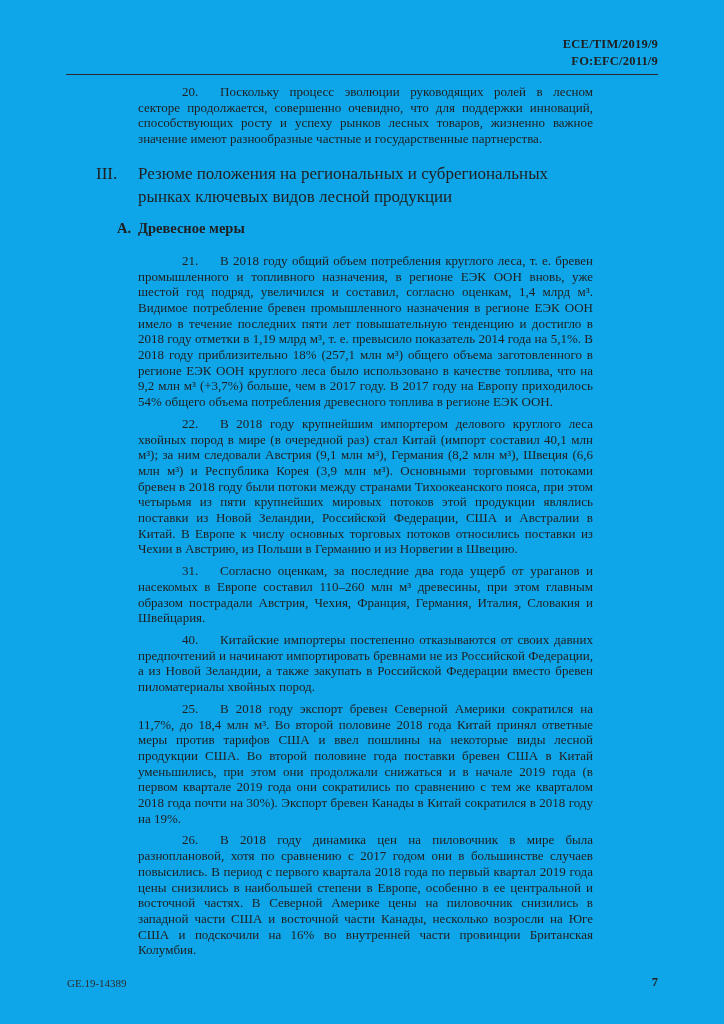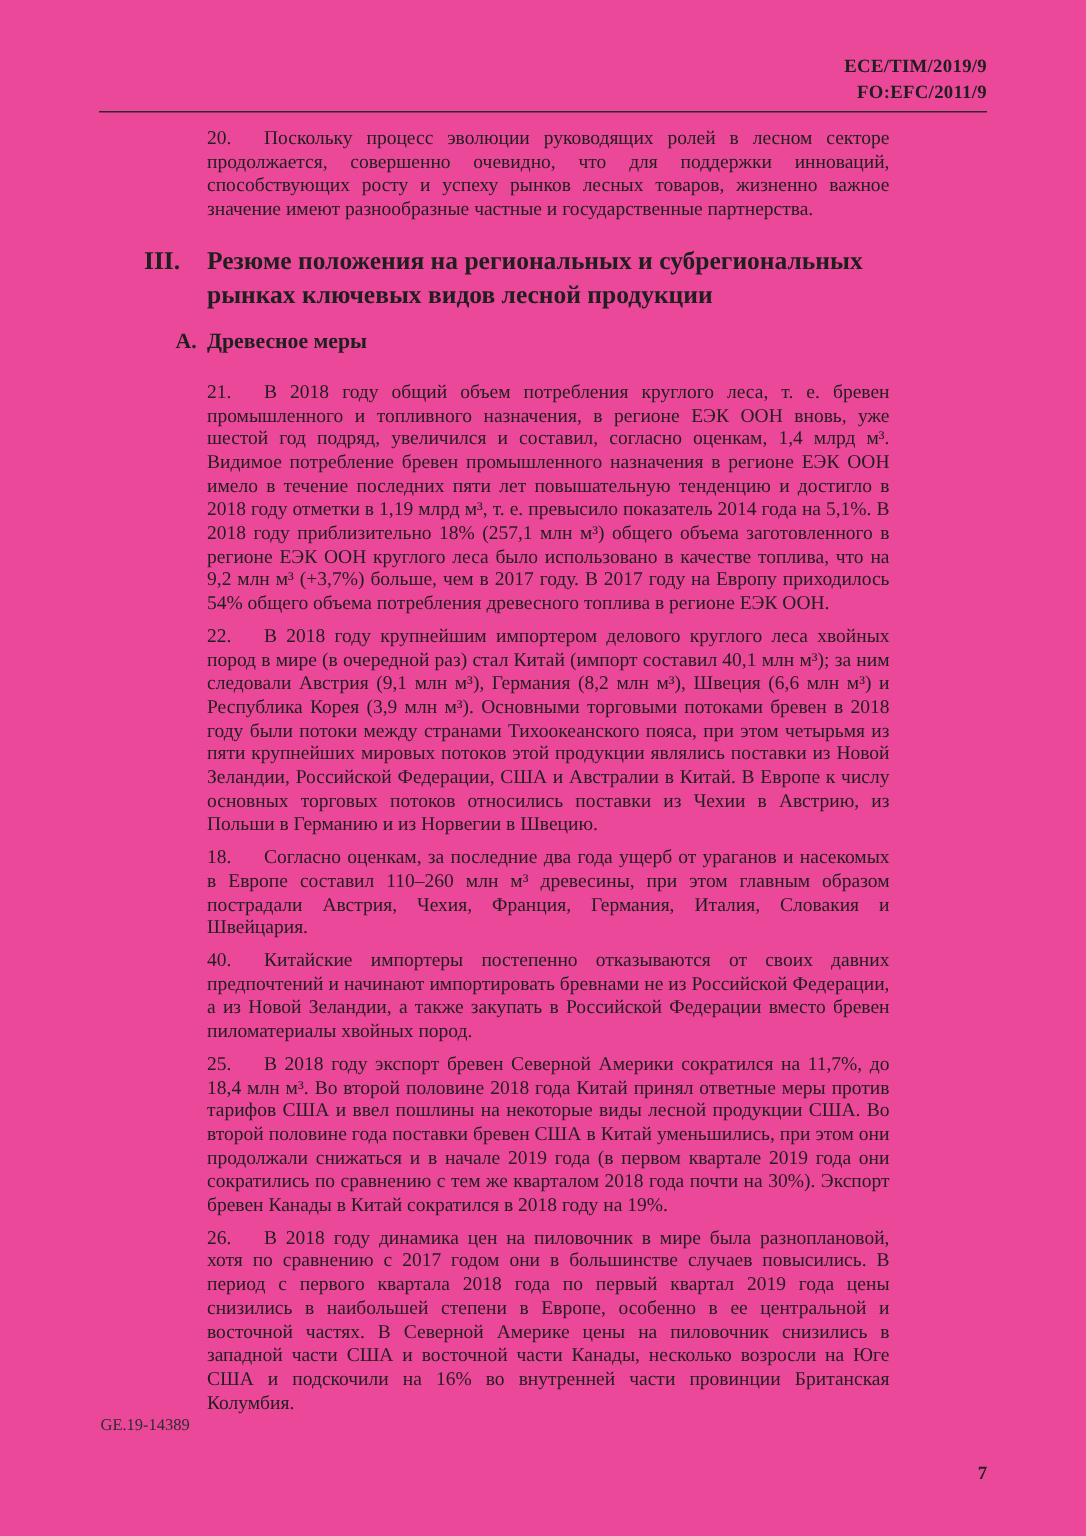--- a/index.html
+++ b/index.html
@@ -4,21 +4,21 @@
 <style>
   html, body {
     margin: 0;
     padding: 0;
     background: #ffffff;
   }
   .page {
     position: relative;
     width: 724px;
     height: 1024px;
-    background: #ec4899;
+    background: #0ea5e9;
     font-family: "Liberation Serif", "DejaVu Serif", serif;
     color: #1f1f1f;
     overflow: hidden;
   }
 
   
   .doc-header {
     position: absolute;
     top: 36px;
     right: 66px;
@@ -48,29 +48,30 @@
   p.para {
     margin: 0 0 6px 0;
     font-size: 13px;
     line-height: 15.7px;
     text-align: justify;
     hyphens: none;
   }
   .pnum {
     display: inline-block;
     width: 38px;
+    margin-left: 44px;
   }
 
   .h-main {
     display: flex;
     margin: 15px 0 11px 0;
     margin-left: -42px;
     font-size: 17px;
     line-height: 23px;
-    font-weight: bold;
+    font-weight: normal;
   }
   .h-main .hnum {
     width: 42px;
     flex-shrink: 0;
   }
   .h-sub {
     display: flex;
     margin: 0 0 15px 0;
     margin-left: -21px;
     font-size: 14.5px;
@@ -79,21 +80,21 @@
   }
   .h-sub .hnum {
     width: 21px;
     flex-shrink: 0;
   }
 
   
   .footer-left {
     position: absolute;
     left: 67px;
-    top: 944px;
+    top: 977px;
     font-size: 11px;
     color: #2d2d2d;
   }
   .footer-right {
     position: absolute;
     right: 66px;
     top: 975px;
     font-size: 12.5px;
     font-weight: bold;
   }
@@ -121,21 +122,21 @@
 
     <div class="h-sub">
       <span class="hnum">A.</span>
       <span>Древесное меры</span>
     </div>
 
     <p class="para"><span class="pnum">21.</span><span>В 2018 году общий объем потребления круглого леса, т. е. бревен промышленного и топливного назначения, в регионе ЕЭК ООН вновь, уже шестой год подряд, увеличился и составил, согласно оценкам, 1,4 млрд м³. Видимое потребление бревен промышленного назначения в регионе ЕЭК ООН имело в течение последних пяти лет повышательную тенденцию и достигло в 2018 году отметки в 1,19 млрд м³, т. е. превысило показатель 2014 года на 5,1%. В 2018 году приблизительно 18% (257,1 млн м³) общего объема заготовленного в регионе ЕЭК ООН круглого леса было использовано в качестве топлива, что на 9,2 млн м³ (+3,7%) больше, чем в 2017 году. В 2017 году на Европу приходилось 54% общего объема потребления древесного топлива в регионе ЕЭК ООН.</span></p>
 
     <p class="para"><span class="pnum">22.</span><span>В 2018 году крупнейшим импортером делового круглого леса хвойных пород в мире (в очередной раз) стал Китай (импорт составил 40,1 млн м³); за ним следовали Австрия (9,1 млн м³), Германия (8,2 млн м³), Швеция (6,6 млн м³) и Республика Корея (3,9 млн м³). Основными торговыми потоками бревен в 2018 году были потоки между странами Тихоокеанского пояса, при этом четырьмя из пяти крупнейших мировых потоков этой продукции являлись поставки из Новой Зеландии, Российской Федерации, США и Австралии в Китай. В Европе к числу основных торговых потоков относились поставки из Чехии в Австрию, из Польши в Германию и из Норвегии в Швецию.</span></p>
 
-    <p class="para"><span class="pnum">18.</span><span>Согласно оценкам, за последние два года ущерб от ураганов и насекомых в Европе составил 110–260 млн м³ древесины, при этом главным образом пострадали Австрия, Чехия, Франция, Германия, Италия, Словакия и Швейцария.</span></p>
+    <p class="para"><span class="pnum">31.</span><span>Согласно оценкам, за последние два года ущерб от ураганов и насекомых в Европе составил 110–260 млн м³ древесины, при этом главным образом пострадали Австрия, Чехия, Франция, Германия, Италия, Словакия и Швейцария.</span></p>
 
     <p class="para"><span class="pnum">40.</span><span>Китайские импортеры постепенно отказываются от своих давних предпочтений и начинают импортировать бревнами не из Российской Федерации, а из Новой Зеландии, а также закупать в Российской Федерации вместо бревен пиломатериалы хвойных пород.</span></p>
 
     <p class="para"><span class="pnum">25.</span><span>В 2018 году экспорт бревен Северной Америки сократился на 11,7%, до 18,4 млн м³. Во второй половине 2018 года Китай принял ответные меры против тарифов США и ввел пошлины на некоторые виды лесной продукции США. Во второй половине года поставки бревен США в Китай уменьшились, при этом они продолжали снижаться и в начале 2019 года (в первом квартале 2019 года они сократились по сравнению с тем же кварталом 2018 года почти на 30%). Экспорт бревен Канады в Китай сократился в 2018 году на 19%.</span></p>
 
     <p class="para"><span class="pnum">26.</span><span>В 2018 году динамика цен на пиловочник в мире была разноплановой, хотя по сравнению с 2017 годом они в большинстве случаев повысились. В период с первого квартала 2018 года по первый квартал 2019 года цены снизились в наибольшей степени в Европе, особенно в ее центральной и восточной частях. В Северной Америке цены на пиловочник снизились в западной части США и восточной части Канады, несколько возросли на Юге США и подскочили на 16% во внутренней части провинции Британская Колумбия.</span></p>
 
   </div>
 
   <div class="footer-left">GE.19-14389</div>

